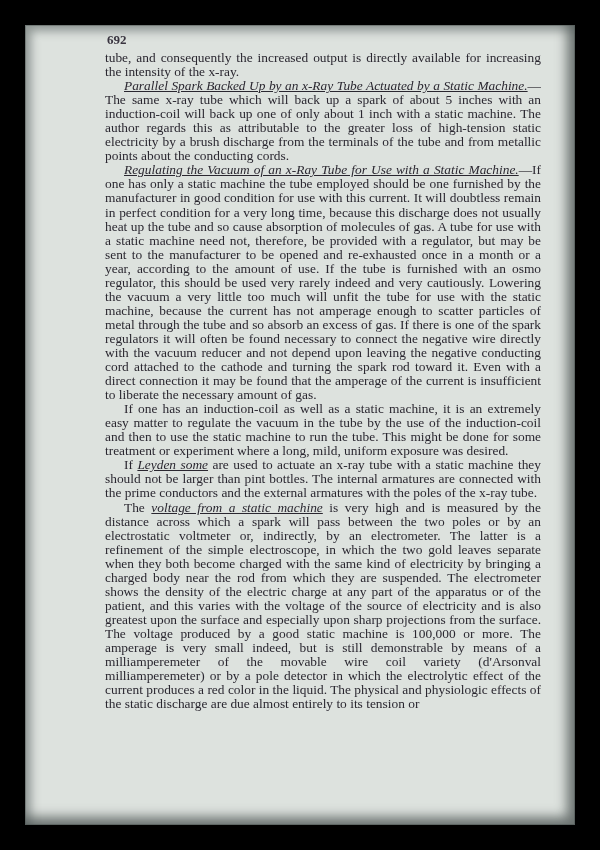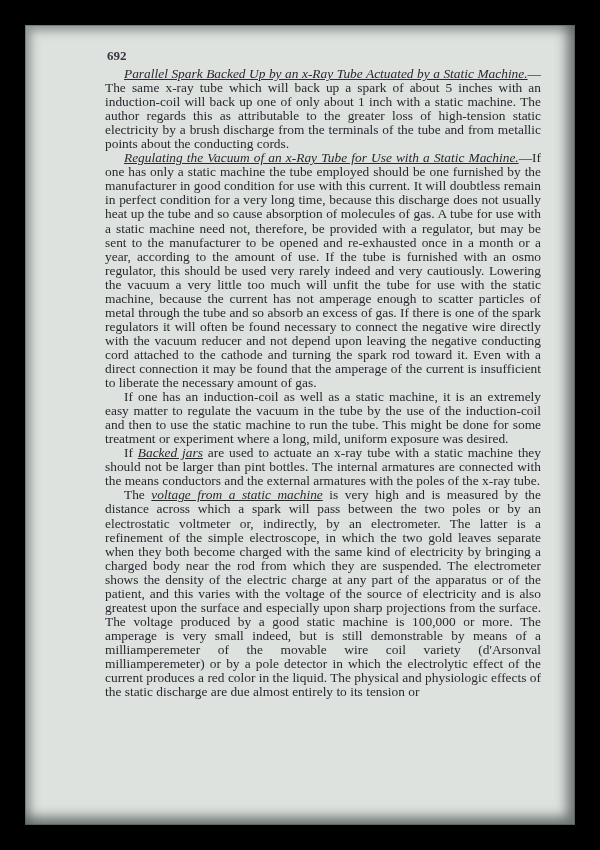--- a/index.html
+++ b/index.html
@@ -13,41 +13,42 @@
     position:absolute; left:0; top:0; right:0; bottom:0;
     box-shadow: inset 8px 8px 10px -2px rgba(80,90,88,0.55), inset -10px -10px 12px -2px rgba(70,78,76,0.75);
     pointer-events:none;
   }
   .page {
     position:absolute; left:80px; top:8px; width:436px;
     font-family:"Liberation Serif","DejaVu Serif",serif;
     color:#2a2730; font-size:13.4px; line-height:14.05px;
     text-align:justify;
   }
-  .running-head { position:relative; height:18px; margin-top:16px; }
+  .running-head { position:relative; height:18px; margin-top:0; }
   .page-num { position:absolute; left:2px; top:0; font-size:13px; font-weight:bold; color:#3a3540; }
   .head-title { position:absolute; left:55px; top:0; font-size:10.5px; letter-spacing:1.1px; font-weight:bold; color:#3a3540; }
   p { margin:0; text-indent:0; }
   p.indent { text-indent:19px; }
   .it { font-style:italic;text-decoration:underline; }
 </style>
 </head>
 <body>
 
 <div class="frame">
   <div class="page">
     <div class="running-head">
       <span class="page-num">692</span>
     </div>
 
+    <p><span>tube, and consequently the increased output is directly available for increasing the intensity of the x-ray.</span></p>
 
     <p class="indent"><span class="it">Parallel Spark Backed Up by an x-Ray Tube Actuated by a Static Machine.</span><span>—The same x-ray tube which will back up a spark of about 5 inches with an induction-coil will back up one of only about 1 inch with a static machine. The author regards this as attributable to the greater loss of high-tension static electricity by a brush discharge from the terminals of the tube and from metallic points about the conducting cords.</span></p>
 
     <p class="indent"><span class="it">Regulating the Vacuum of an x-Ray Tube for Use with a Static Machine.</span><span>—If one has only a static machine the tube employed should be one furnished by the manufacturer in good condition for use with this current. It will doubtless remain in perfect condition for a very long time, because this discharge does not usually heat up the tube and so cause absorption of molecules of gas. A tube for use with a static machine need not, therefore, be provided with a regulator, but may be sent to the manufacturer to be opened and re-exhausted once in a month or a year, according to the amount of use. If the tube is furnished with an osmo regulator, this should be used very rarely indeed and very cautiously. Lowering the vacuum a very little too much will unfit the tube for use with the static machine, because the current has not amperage enough to scatter particles of metal through the tube and so absorb an excess of gas. If there is one of the spark regulators it will often be found necessary to connect the negative wire directly with the vacuum reducer and not depend upon leaving the negative conducting cord attached to the cathode and turning the spark rod toward it. Even with a direct connection it may be found that the amperage of the current is insufficient to liberate the necessary amount of gas.</span></p>
 
     <p class="indent"><span>If one has an induction-coil as well as a static machine, it is an extremely easy matter to regulate the vacuum in the tube by the use of the induction-coil and then to use the static machine to run the tube. This might be done for some treatment or experiment where a long, mild, uniform exposure was desired.</span></p>
 
-    <p class="indent"><span>If </span><span class="it">Backed jars</span><span> are used to actuate an x-ray tube with a static machine they should not be larger than pint bottles. The internal armatures are connected with the means conductors and the external armatures with the poles of the x-ray tube.</span></p>
+    <p class="indent"><span>If </span><span class="it">Leyden some</span><span> are used to actuate an x-ray tube with a static machine they should not be larger than pint bottles. The internal armatures are connected with the prime conductors and the external armatures with the poles of the x-ray tube.</span></p>
 
     <p class="indent"><span>The </span><span class="it">voltage from a static machine</span><span> is very high and is measured by the distance across which a spark will pass between the two poles or by an electrostatic voltmeter or, indirectly, by an electrometer. The latter is a refinement of the simple electroscope, in which the two gold leaves separate when they both become charged with the same kind of electricity by bringing a charged body near the rod from which they are suspended. The electrometer shows the density of the electric charge at any part of the apparatus or of the patient, and this varies with the voltage of the source of electricity and is also greatest upon the surface and especially upon sharp projections from the surface. The voltage produced by a good static machine is 100,000 or more. The amperage is very small indeed, but is still demonstrable by means of a milliamperemeter of the movable wire coil variety (d'Arsonval milliamperemeter) or by a pole detector in which the electrolytic effect of the current produces a red color in the liquid. The physical and physiologic effects of the static discharge are due almost entirely to its tension or</span></p>
   </div>
   <div class="bevel"></div>
 </div>
 
 </body></html>

